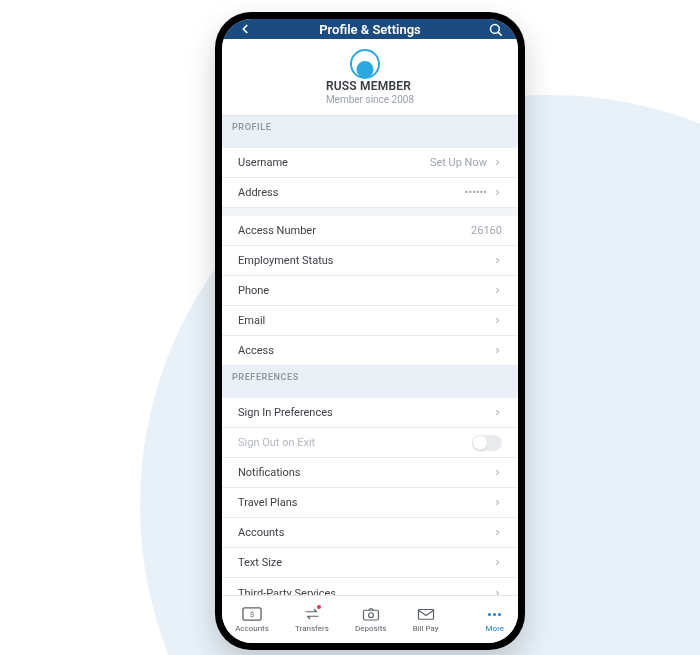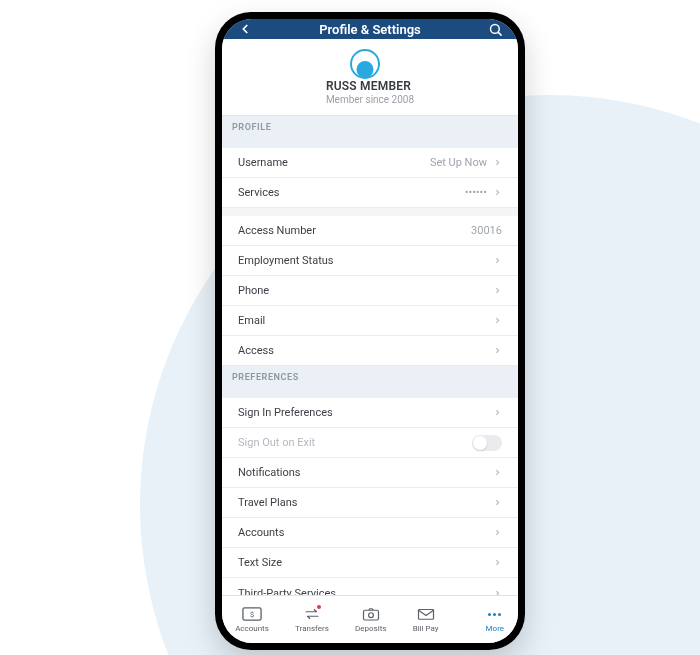--- a/index.html
+++ b/index.html
@@ -73,34 +73,34 @@
       <div class="row">
         <span class="row-label">Username</span>
         <span class="row-value">Set Up Now</span>
         <span class="chev">
             <svg width="9" height="9" viewBox="0 0 24 24" fill="none" stroke="currentColor" stroke-width="3">
               <polyline points="9 18 15 12 9 6"></polyline>
             </svg>
           </span>
       </div>
       <div class="row">
-        <span class="row-label">Services</span>
+        <span class="row-label">Address</span>
         <span class="row-value">••••••</span>
         <span class="chev">
             <svg width="9" height="9" viewBox="0 0 24 24" fill="none" stroke="currentColor" stroke-width="3">
               <polyline points="9 18 15 12 9 6"></polyline>
             </svg>
           </span>
       </div>
 
       <div class="gap"></div>
 
       <div class="row">
         <span class="row-label">Access Number</span>
-        <span class="row-value" style="margin-right:0">30016</span>
+        <span class="row-value" style="margin-right:0">26160</span>
       </div>
       <div class="row">
         <span class="row-label">Employment Status</span>
         <span class="chev">
             <svg width="9" height="9" viewBox="0 0 24 24" fill="none" stroke="currentColor" stroke-width="3">
               <polyline points="9 18 15 12 9 6"></polyline>
             </svg>
           </span>
       </div>
       <div class="row">

